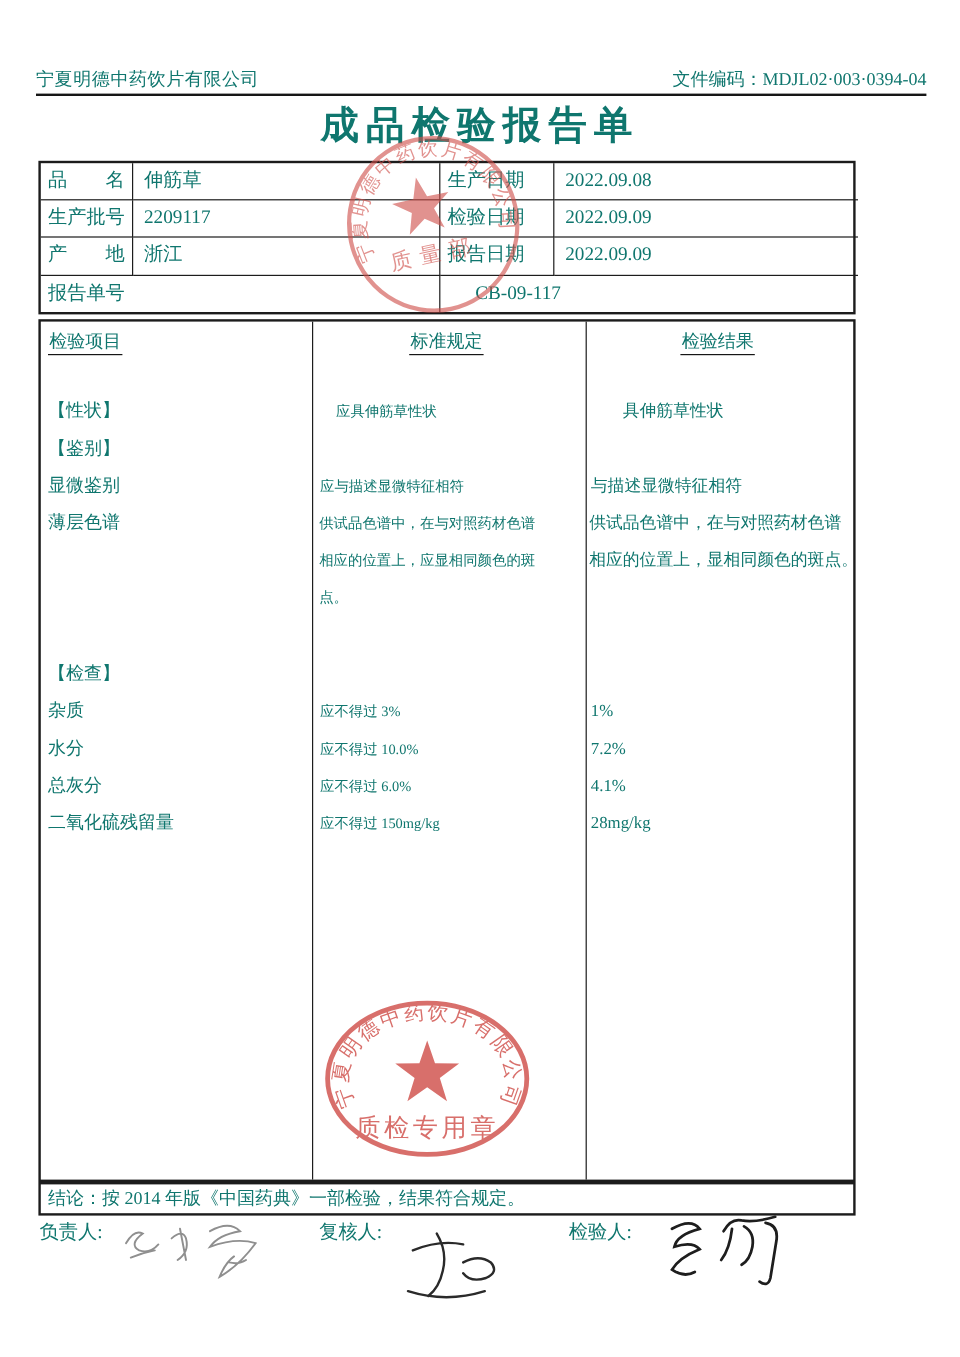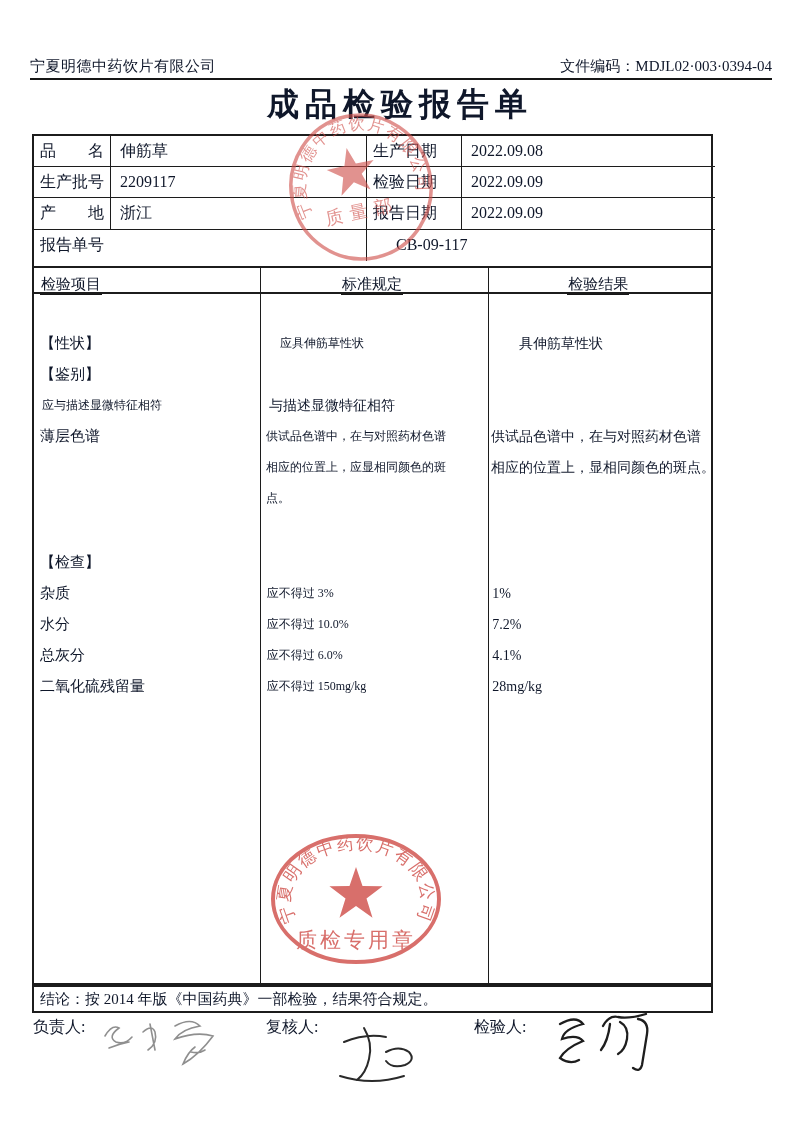--- a/index.html
+++ b/index.html
@@ -1,27 +1,27 @@
 <!DOCTYPE html>
 <html><head>
 <meta charset="utf-8">
 <style>
   html,body{margin:0;padding:0;background:#fff;}
   .page{
     position:relative;width:800px;height:1131px;background:#ffffff;overflow:hidden;
-    font-family:"Liberation Serif","DejaVu Serif",serif;color:#0f172a;
+    font-family:"Liberation Serif","DejaVu Serif",serif;color:#0f766e;
   }
   
   .hdr-left{position:absolute;left:30px;top:57px;font-size:15px;letter-spacing:.5px;}
   .hdr-right{position:absolute;right:28px;top:57px;font-size:15px;}
   .hdr-rule{position:absolute;left:30px;width:742px;top:78px;height:2px;background:#161616;}
   .doc-title{position:absolute;left:0;top:83px;width:100%;text-align:center;
     font-size:32px;font-weight:bold;letter-spacing:6px;}
   
-  .t1{position:absolute;left:32px;top:134px;width:681px;height:160px;
+  .t1{position:absolute;left:32px;top:134px;width:681px;height:128px;
       border:2px solid #1c1c1c;box-sizing:border-box;
       display:grid;grid-template-columns:77px 256px 95px 253px;grid-auto-rows:31.2px;}
   .t1 .c{box-sizing:border-box;border-right:1px solid #1c1c1c;border-bottom:1px solid #1c1c1c;
       font-size:16px;line-height:30px;padding-left:6px;overflow:hidden;white-space:nowrap;}
   .t1 .c.lastcol{border-right:none;}
   .t1 .c.lastrow{border-bottom:none;}
   .t1 .c.val{padding-left:9px;}
   .t1 .span2a{grid-column:1/3;}
   .t1 .span2b{grid-column:3/5;margin-left:23px;}
   
@@ -99,20 +99,21 @@
       <div class="t2cell r">具伸筋草性状</div>
     </div>
 
     <div class="t2row">
       <div class="t2cell i">【鉴别】</div>
       <div class="t2cell s"></div>
       <div class="t2cell r"></div>
     </div>
 
     <div class="t2row">
+      <div class="t2cell i">显微鉴别</div>
       <div class="t2cell s">应与描述显微特征相符</div>
       <div class="t2cell r">与描述显微特征相符</div>
     </div>
 
     <div class="t2row">
       <div class="t2cell i">薄层色谱</div>
       <div class="t2cell s">供试品色谱中，在与对照药材色谱
 相应的位置上，应显相同颜色的斑
 点。</div>
       <div class="t2cell r">供试品色谱中，在与对照药材色谱

